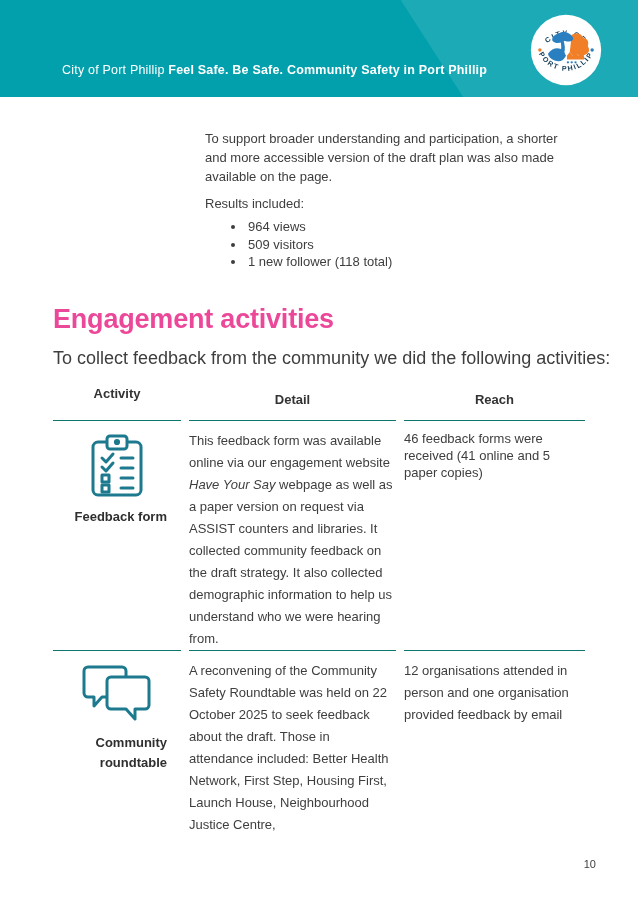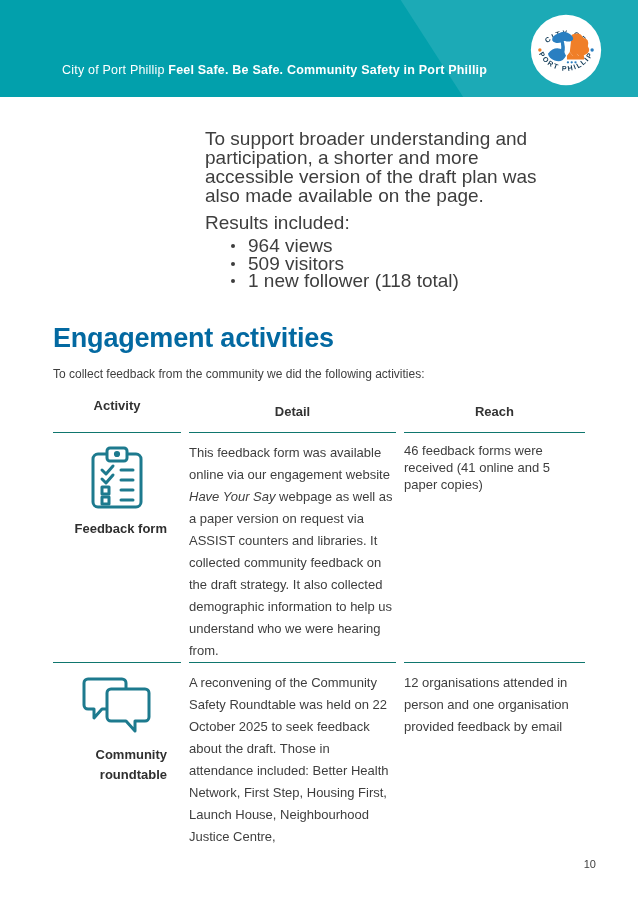--- a/index.html
+++ b/index.html
@@ -42,21 +42,21 @@
     left: 528px;
     top: 12px;
     width: 76px;
     height: 76px;
   }
 
   
   .intro {
     margin: 32px 0 4px 205px;
     width: 360px;
-    font-size: 19px;
+    font-size: 13px;
     line-height: 19px;
   }
   .intro .results { margin-top: 8px; }
   .bullets { margin-top: 5px; list-style: none; }
   .bullets li {
     position: relative;
     padding-left: 43px;
     line-height: 17.5px;
   }
   .bullets li::before {
@@ -68,26 +68,26 @@
     height: 4px;
     border-radius: 50%;
     background: #3e3e3e;
   }
 
   
   .section-title {
     margin: 33px 0 0 53px;
     font-size: 27px;
     font-weight: bold;
-    color: #0369a1;
+    color: #ec4899;
     letter-spacing: -0.2px;
   }
   .lead {
     margin: 13px 16px 0 53px;
-    font-size: 12px;
+    font-size: 18px;
   }
 
   
   table.activities {
     margin: 15px 0 0 45px;
     border-collapse: separate;
     border-spacing: 8px 0;
     table-layout: fixed;
   }
   col.c-activity { width: 128px; }

